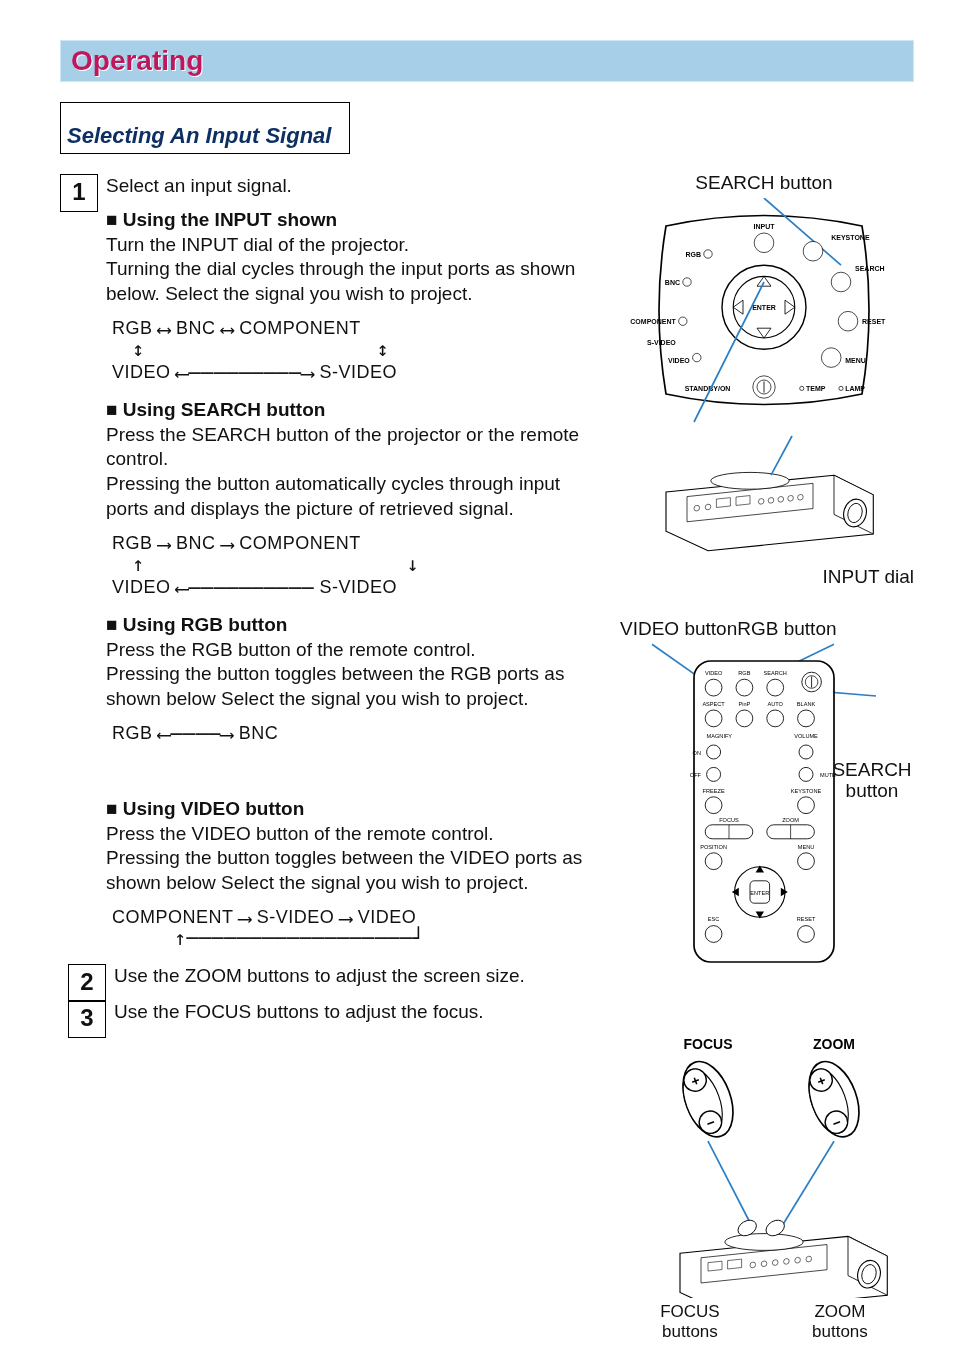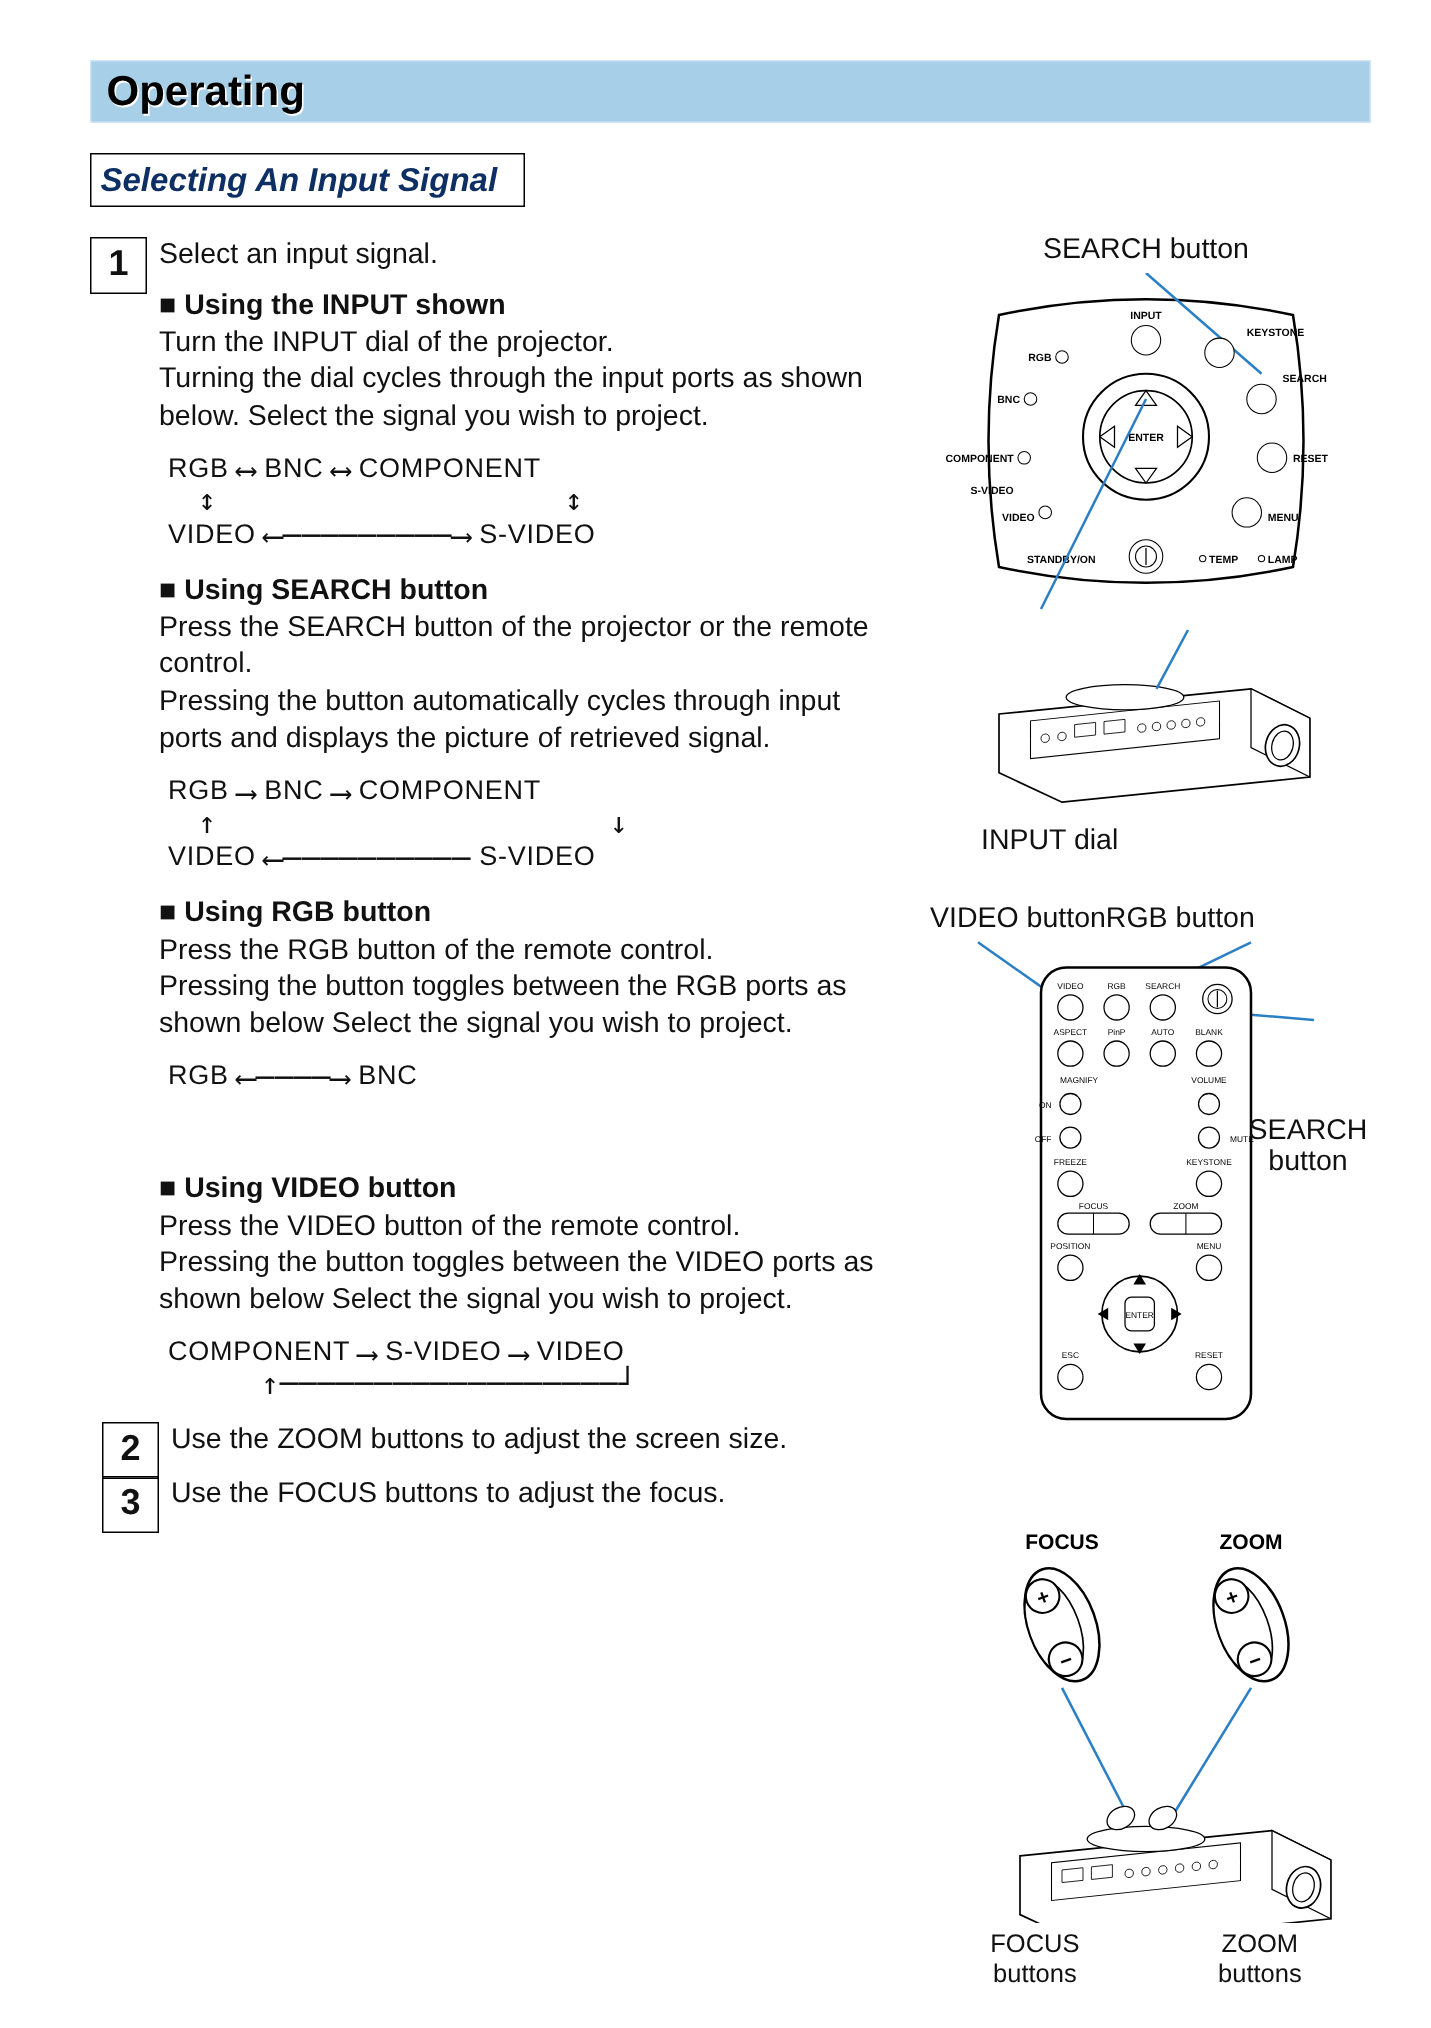--- a/index.html
+++ b/index.html
@@ -19,30 +19,30 @@
   .section-header {
     background: #a8cfe8;
     padding: 4px 10px;
     border: 1px solid #cfe6f5;
   }
   .section-header h1 {
     margin: 0;
     font-size: 28px;
     font-weight: bold;
     text-shadow: 1px 1px 0 #fff;
-    color: #000000;
+    color: #be185d;
   }
   .subsection-title-wrap {
     margin-top: 20px;
     margin-bottom: 18px;
   }
   .subsection-title {
     display: inline-block;
     border: 1.5px solid #000;
-    padding: 4px 18px 4px 6px;
+    padding: 20px 18px 4px 6px;
     font-weight: bold;
     font-style: italic;
     font-size: 22px;
     color: #0d2f63;
   }
   .columns {
     display: flex;
     align-items: flex-start;
     gap: 20px;
   }
@@ -270,21 +270,21 @@
               <circle cx="98" cy="57" r="2" fill="none" stroke="#000" stroke-width="0.4"></circle>
               <circle cx="105" cy="57" r="2" fill="none" stroke="#000" stroke-width="0.4"></circle>
               <circle cx="112" cy="57" r="2" fill="none" stroke="#000" stroke-width="0.4"></circle>
               <circle cx="119" cy="57" r="2" fill="none" stroke="#000" stroke-width="0.4"></circle>
               <circle cx="126" cy="57" r="2" fill="none" stroke="#000" stroke-width="0.4"></circle>
             </g>
             <ellipse cx="90" cy="32" rx="28" ry="6" fill="#fff" stroke="#000" stroke-width="0.6"></ellipse>
           </g>
           <line x1="120" y1="170" x2="105" y2="198" class="callout-line"></line>
         </svg>
-        <div class="fig-callout-bottom" style="text-align:left; margin-left:40px;">INPUT dial</div>
+        <div class="fig-callout-bottom" style="text-align:right; margin-left:40px;">INPUT dial</div>
       </div>
 
       <div class="fig">
         <div style="display:flex; justify-content:flex-start; padding:0 6px;">
           <span>VIDEO button</span>
           <span>RGB button</span>
         </div>
         <svg viewBox="0 0 200 240" width="280">
 
           <line x1="20" y1="3" x2="64" y2="34" class="callout-line"></line>

